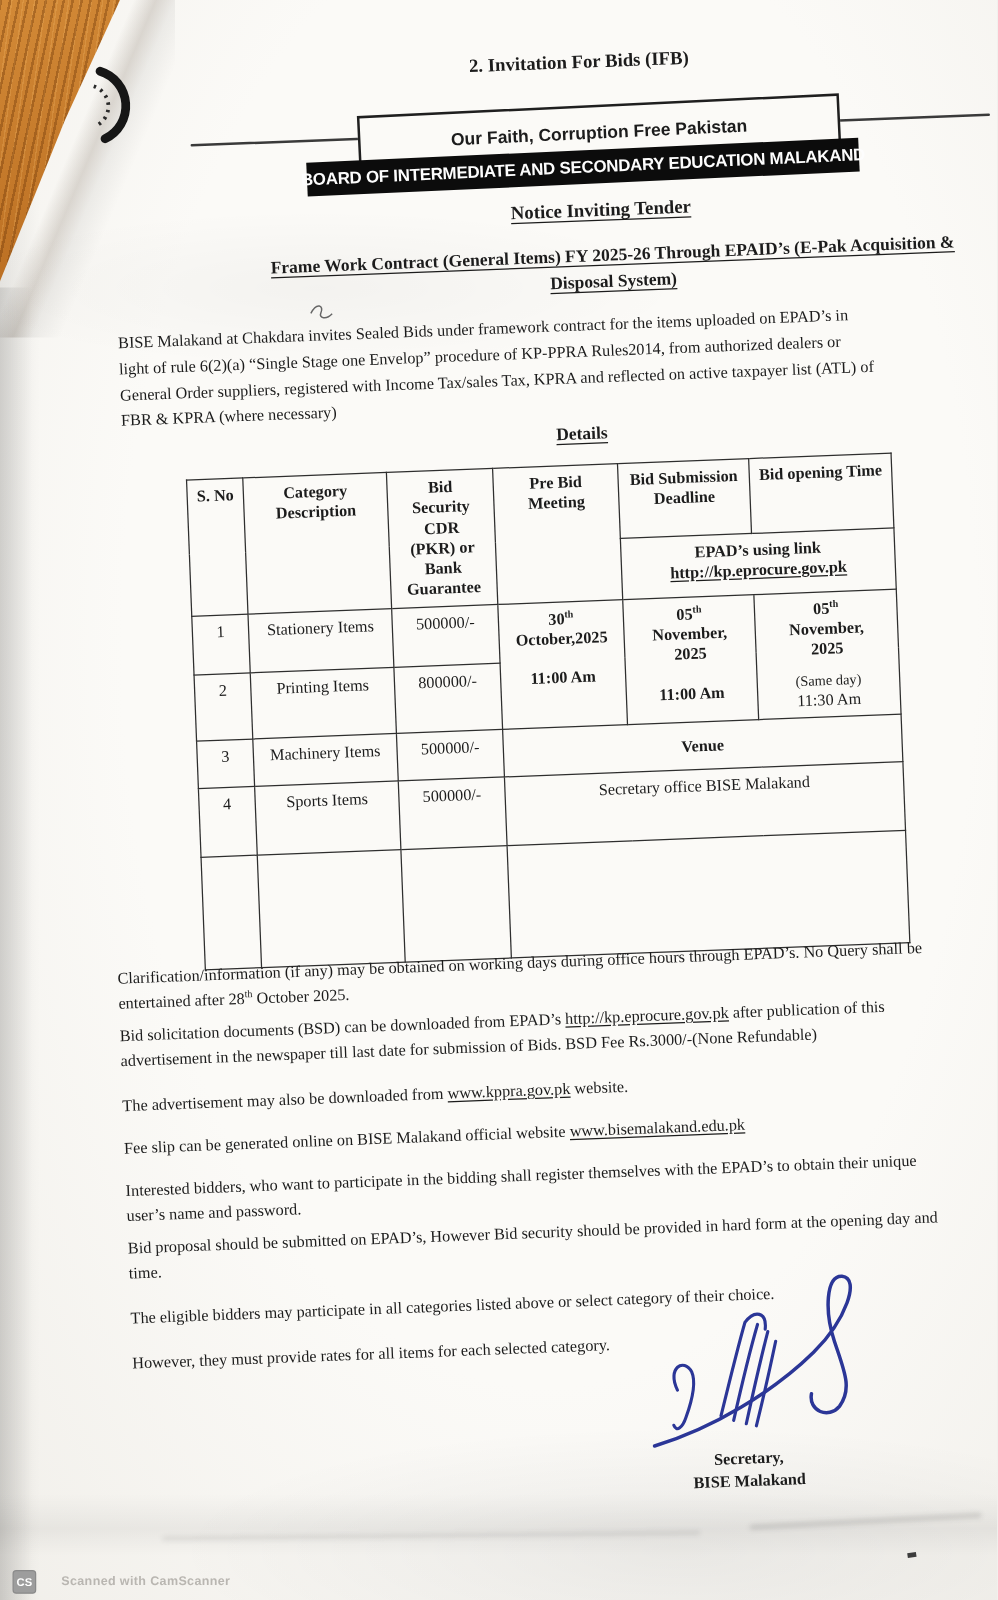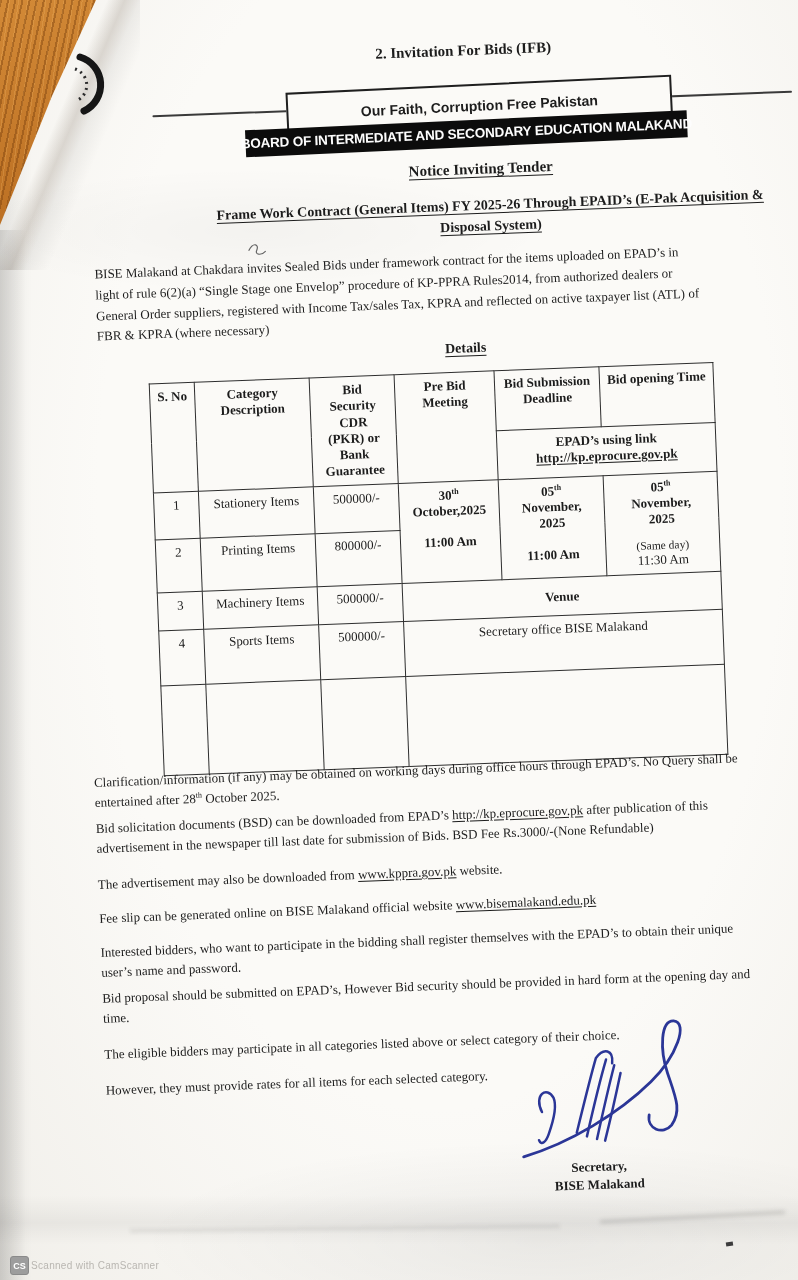--- a/index.html
+++ b/index.html
@@ -108,21 +108,21 @@
   .watermark{
     position:absolute; left:10px; top:1256px; display:flex; align-items:center;
     font-family:"Liberation Sans", sans-serif;
   }
   .cs-badge{
     width:17px; height:17px; border-radius:3px; background:#9d9d9d;
     color:#ffffff; font-size:9px; font-weight:bold;
     display:flex; align-items:center; justify-content:center;
     border:1px solid #8a8a8a;
   }
-  .wm-text{margin-left:2px; font-size:10px; color:#b9b6b1; letter-spacing:0.3px;}
+  .wm-text{margin-left:20px; font-size:10px; color:#b9b6b1; letter-spacing:0.3px;font-weight:bold;}
 </style>
 </head>
 <body>
 
 <div class="scene">
 
   <div class="desk"></div>
   <div class="paper"></div>
   <div class="edge-shade"></div>
   <div class="shade-left"></div>

